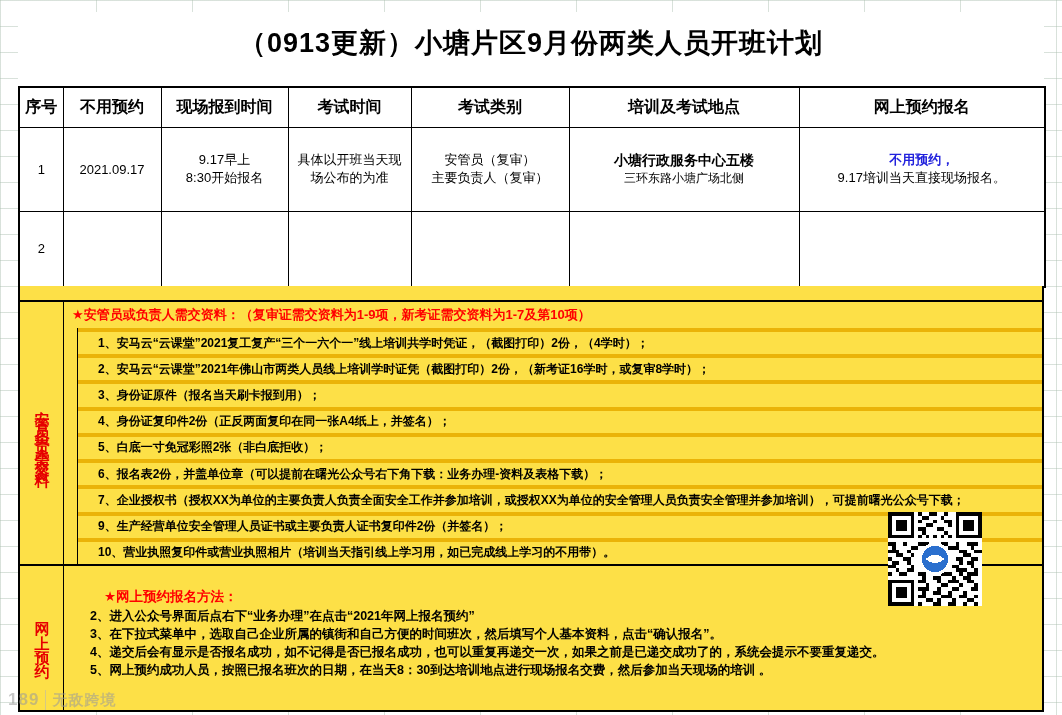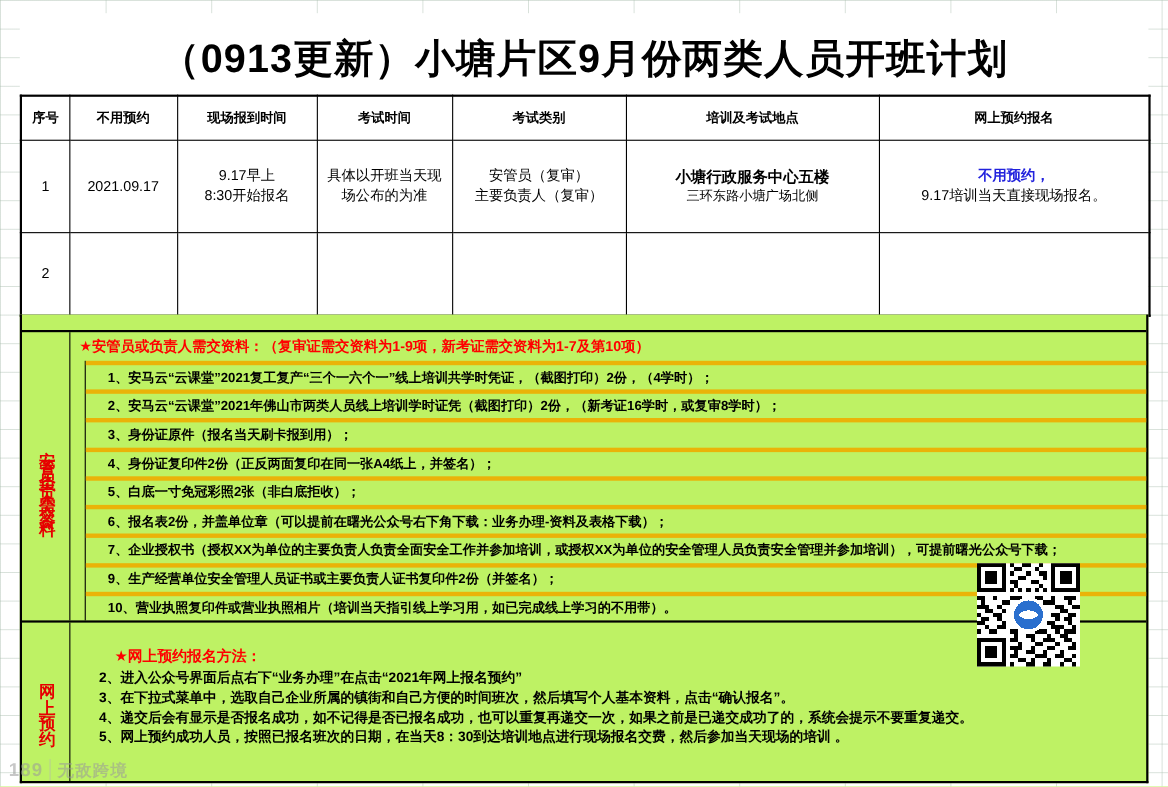--- a/index.html
+++ b/index.html
@@ -11,47 +11,47 @@
       linear-gradient(rgba(170,190,175,.45) 1px, transparent 1px),
       linear-gradient(90deg, rgba(170,190,175,.45) 1px, transparent 1px);
     background-size:96px 26px;
   }
   .paper{
     position:absolute;left:18px;top:12px;width:1026px;height:700px;
     background:#ffffff;
   }
   
   .title{
-    position:absolute;left:0;top:10px;width:1026px;height:62px;
+    position:absolute;left:0;top:0;width:1026px;height:62px;
     display:flex;align-items:center;justify-content:center;
-    font-size:36px;font-weight:bold;color:#000;letter-spacing:1px;
+    font-size:27px;font-weight:bold;color:#000;letter-spacing:1px;
   }
   
   table.main{
     position:absolute;left:0;top:74px;width:1026px;height:200px;
     border-collapse:collapse;table-layout:fixed;border:2px solid #000;
   }
   table.main td{
     border:1px solid #000;text-align:center;vertical-align:middle;
     padding:2px 4px;font-size:13px;color:#000;overflow:hidden;
   }
   tr.hdr{height:40px;}
-  tr.hdr td{font-weight:bold;font-size:12px;}
+  tr.hdr td{font-weight:bold;font-size:16px;}
   tr.r1{height:84px;}
   tr.r2{height:76px;}
   .small{font-size:12px;}
   .venue1{font-weight:bold;font-size:14px;}
   .venue2{font-size:12px;}
   .blue{color:#2222dd;}
   .bold{font-weight:bold;}
   
   .lower{
     position:absolute;left:0;top:274px;width:1026px;height:426px;
     border:2px solid #000;border-top:none;box-sizing:border-box;
-    display:flex;flex-direction:column;background:#bef264;justify-content:space-between;
+    display:flex;flex-direction:column;background:#fde047;justify-content:space-between;
   }
   .thinrow{height:16px;border-bottom:2px solid #000;box-sizing:border-box;}
   .materials{height:264px;border-bottom:2px solid #000;box-sizing:border-box;display:flex;}
   .booking{flex:1;display:flex;}
   .side-label{
     width:44px;min-width:44px;border-right:1px solid #000;box-sizing:border-box;
     display:flex;align-items:center;justify-content:center;
     color:#e60000;font-weight:bold;font-size:15px;
     writing-mode:vertical-rl;text-orientation:upright;
   }

